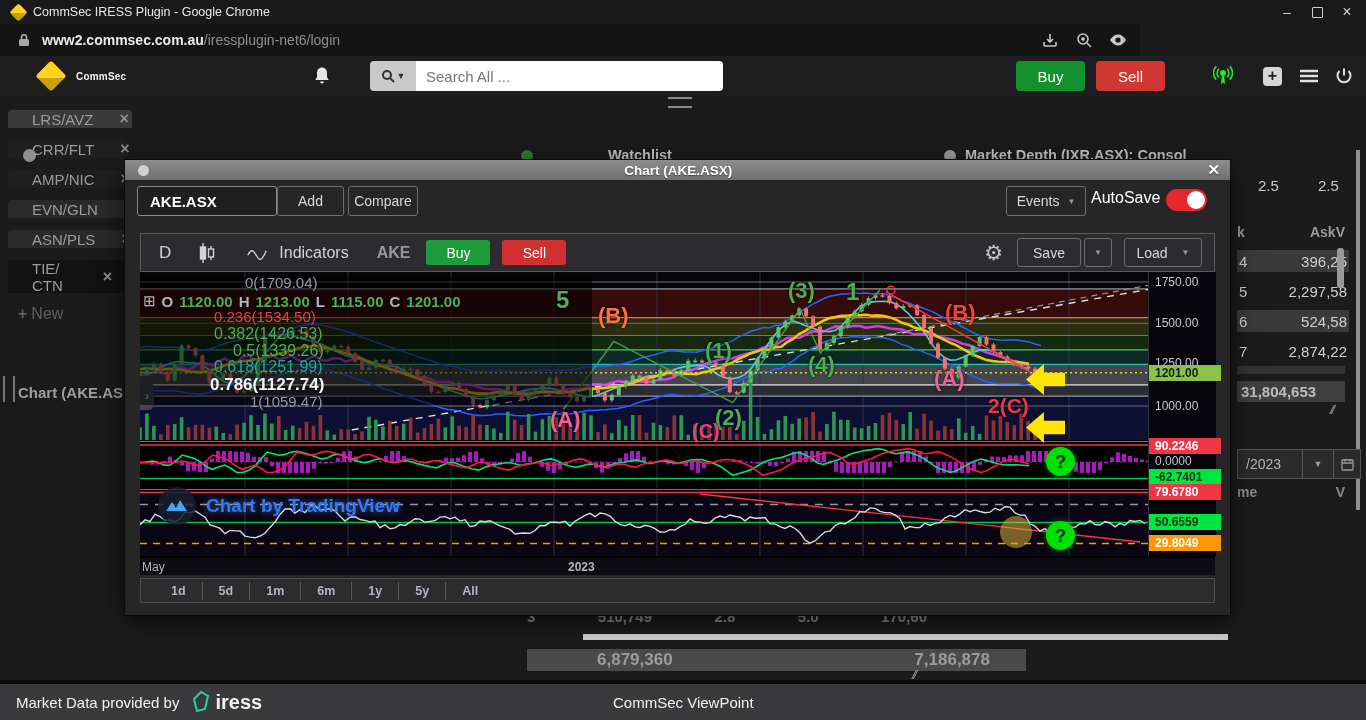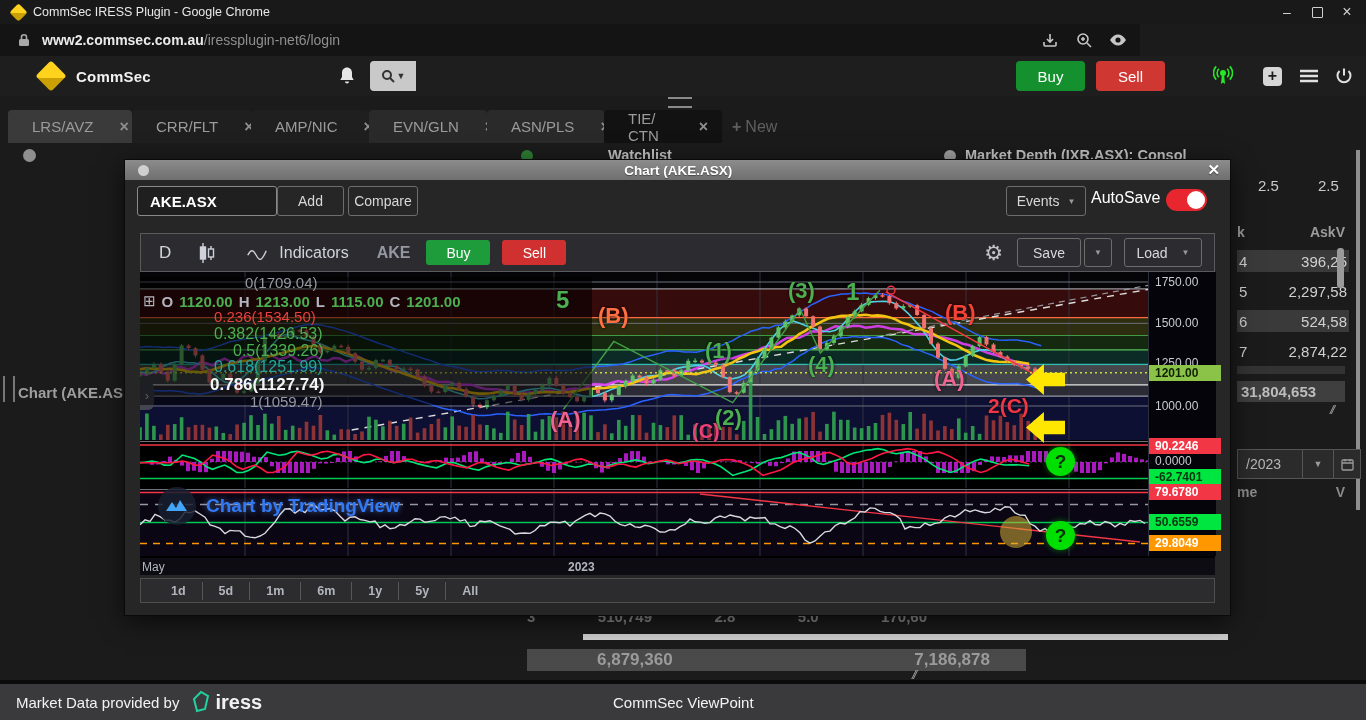--- a/index.html
+++ b/index.html
@@ -13,31 +13,31 @@
   .winbtn{width:30px;height:22px;display:flex;align-items:center;justify-content:center;color:#cfcfcf;font-size:14px;}
   #restore-box{width:9px;height:9px;border:1.2px solid #cfcfcf;border-radius:1px;}
 
   
   #urlbar{left:0;top:24px;width:1140px;height:32px;background:#141414;border-bottom:1px solid #000;}
   #urlbar .dom{color:#eaeaea;font-weight:bold;font-size:14px;}
   #urlbar .path{color:#8f8f8f;font-size:14px;}
 
   
   #appheader{left:0;top:56px;width:1366px;height:40px;background:#1e1e1e;}
-  .brandtxt{color:#f2f2f2;font-weight:bold;font-size:15px;letter-spacing:.2px;}
+  .brandtxt{color:#f2f2f2;font-weight:bold;font-size:10px;letter-spacing:.2px;}
   .diamond{width:22px;height:22px;background:linear-gradient(135deg,#ffd21e 55%,#caa004 55%);transform:rotate(45deg);border-radius:3px;}
   #searchbox{left:370px;top:5px;width:353px;height:30px;border-radius:4px;overflow:hidden;display:flex;}
   #search-left{width:46px;background:#c9c9c9;display:flex;align-items:center;justify-content:center;gap:2px;}
   #search-input{flex:1;border:0;outline:none;background:#fff;font-size:15px;color:#333;padding:0 10px;font-family:"Liberation Sans",sans-serif;}
   .hbtn{height:30px;width:69px;border-radius:4px;color:#fff;font-size:15px;display:flex;align-items:center;justify-content:center;}
   .buy{background:#14912e;} .sell{background:#cf3732;}
   .toolicon{width:20px;height:20px;display:flex;align-items:center;justify-content:center;}
 
   
-  #tabstrip{left:8px;top:110px;height:33px;display:flex;gap:0;}
+  #tabstrip{left:8px;top:110px;height:33px;display:flex;gap:12px;flex-direction:column;}
   .tab{height:33px;display:flex;align-items:center;gap:26px;padding:0 14px 0 24px;color:#9b9b9b;font-size:15px;border-radius:4px 4px 0 0;}
   .tab .x{color:#8f8f8f;font-weight:bold;font-size:16px;}
   #newtab{color:#5f5f5f;font-size:16px;display:flex;align-items:center;gap:4px;padding:0 10px;}
 
   
   .dot{border-radius:50%;}
   .bgtitle{font-weight:bold;font-size:14.5px;color:#c2c2c2;}
 
   
   #chartwin{left:125px;top:160px;width:1105px;height:455px;background:#262626;box-shadow:0 0 0 1px #0a0a0a,0 6px 24px rgba(0,0,0,.65);}
@@ -135,20 +135,21 @@
         </svg>
     </span>
     <div class="abs" id="searchbox">
       <div id="search-left">
         <svg width="14" height="14" viewBox="0 0 14 14" fill="none" stroke="#333" stroke-width="2">
             <circle cx="6" cy="6" r="4"></circle>
             <path d="M9 9l4 4"></path>
           </svg>
         <span style="color:#333;font-size:9px;">▼</span>
       </div>
+      <input id="search-input" placeholder="Search All ..." style="">
     </div>
     <div style="flex:1"></div>
     <div class="hbtn buy" style="margin-right:11px;">Buy</div>
     <div class="hbtn sell" style="margin-right:48px;">Sell</div>
     <span class="toolicon" style="margin-right:30px;">
       <svg width="20" height="22" viewBox="0 0 20 22">
           <g stroke="#27e827" stroke-width="1.6" fill="none">
             <circle cx="10" cy="8" r="2.2" fill="#27e827"></circle>
             <path d="M5.8 12.2a6 6 0 0 1 0-8.4M14.2 3.8a6 6 0 0 1 0 8.4"></path>
             <path d="M3.2 14.6a9.4 9.4 0 0 1 0-13.2M16.8 1.4a9.4 9.4 0 0 1 0 13.2"></path>

